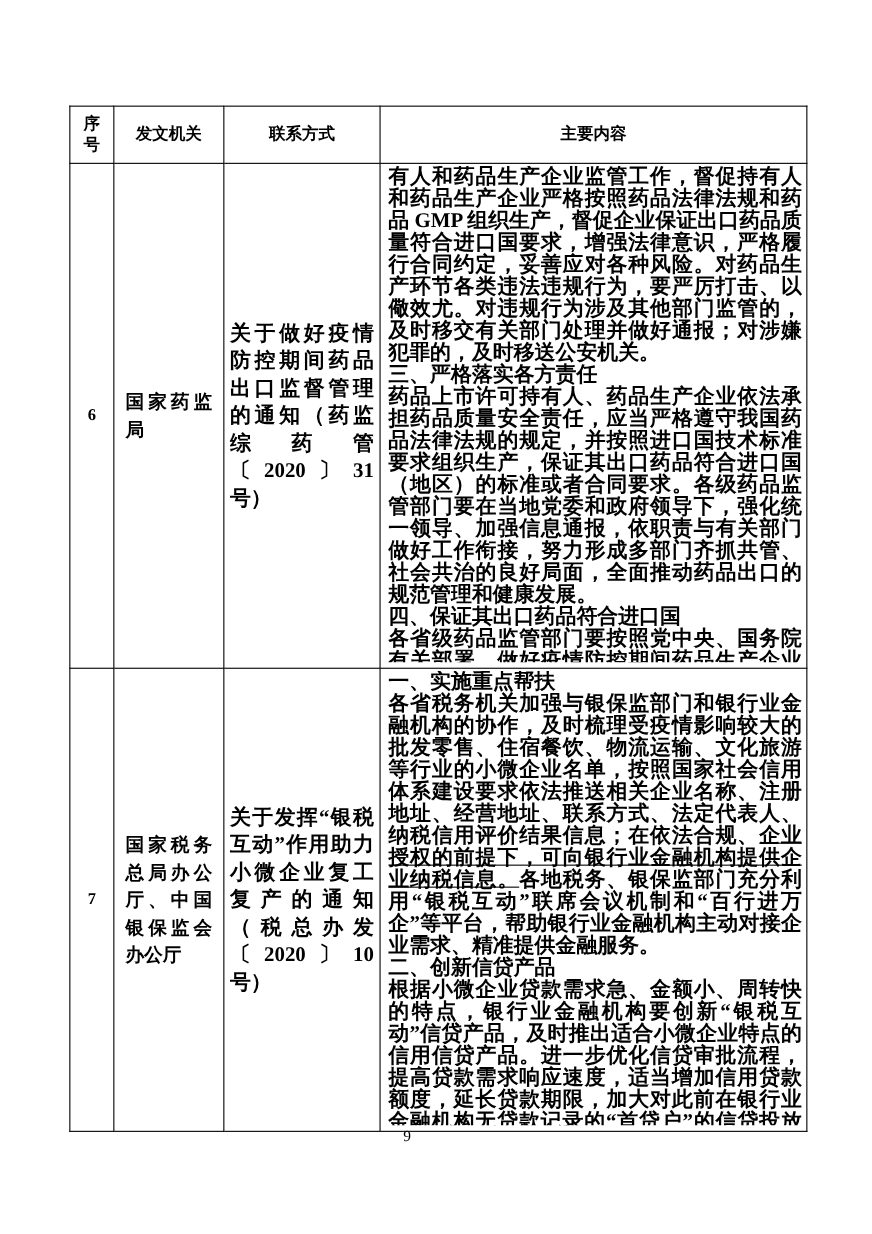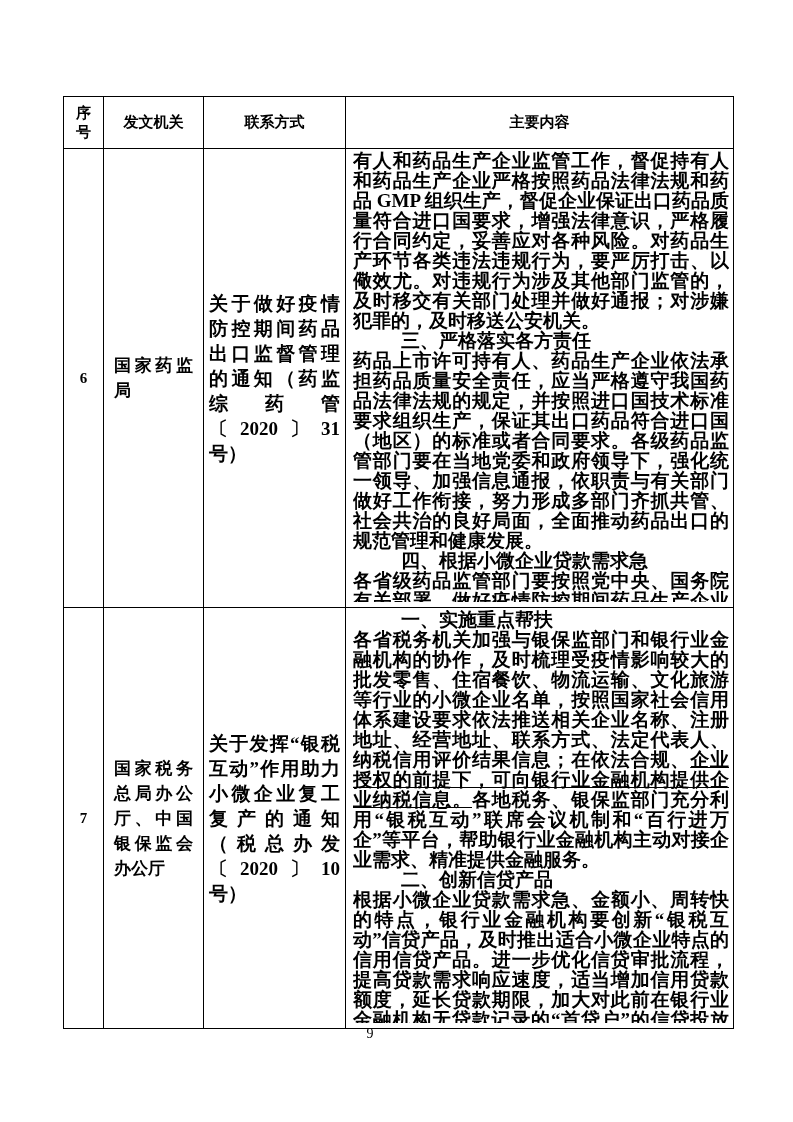--- a/index.html
+++ b/index.html
@@ -84,21 +84,21 @@
   }
   .content-box { overflow: hidden; }
   .par {
     font-size: 19px;
     line-height: 20px;
     font-weight: 700;
     text-align: justify;
     text-justify: inter-character;
     margin: 0;
   }
-  .par.heading { font-weight: 700; margin-left: 48px; }
+  .par.heading { font-weight: 700; }
   .u { text-decoration: underline; }
 
   .page-number {
     position: absolute;
     left: 0;
     top: 1026px;
     width: 740px;
     text-align: center;
     font-size: 14px;
     font-weight: 400;
@@ -126,21 +126,21 @@
     <tbody>
         <tr>
           <td class="cell-serial">6</td>
           <td class="cell-agency">国家药监局</td>
           <td class="cell-docname">关于做好疫情防控期间药品出口监督管理的通知（药监综药管〔2020〕31 号）</td>
           <td class="cell-content">
             <div class="content-box">
               <div class="par body"><span>有人和药品生产企业监管工作，督促持有人和药品生产企业严格按照药品法律法规和药品 GMP 组织生产，督促企业保证出口药品质量符合进口国要求，增强法律意识，严格履行合同约定，妥善应对各种风险。对药品生产环节各类违法违规行为，要严厉打击、以儆效尤。对违规行为涉及其他部门监管的，及时移交有关部门处理并做好通报；对涉嫌犯罪的，及时移送公安机关。</span></div>
               <div class="par heading"><span>三、严格落实各方责任</span></div>
               <div class="par body"><span>药品上市许可持有人、药品生产企业依法承担药品质量安全责任，应当严格遵守我国药品法律法规的规定，并按照进口国技术标准要求组织生产，保证其出口药品符合进口国（地区）的标准或者合同要求。各级药品监管部门要在当地党委和政府领导下，强化统一领导、加强信息通报，依职责与有关部门做好工作衔接，努力形成多部门齐抓共管、社会共治的良好局面，全面推动药品出口的规范管理和健康发展。</span></div>
-              <div class="par heading"><span>四、根据小微企业贷款需求急</span></div>
+              <div class="par heading"><span>四、保证其出口药品符合进口国</span></div>
               <div class="par body"><span>各省级药品监管部门要按照党中央、国务院有关部署，做好疫情防控期间药品生产企业复工复产相关工作。依职责做好药品出口证明类文件管理，完善内部办理流程，压缩办理时限，推行网上受理和出证，做好药品出口证明数据信息公开，不断为企业出口提供便利。要组织调研并协调解决企业出口药品面临的问题和困难，必要时报告所在地人民政府，并及时通报有关部门研究解决。</span></div>
             </div>
           </td>
         </tr>
         <tr>
           <td class="cell-serial">7</td>
           <td class="cell-agency">国家税务总局办公厅、中国银保监会办公厅</td>
           <td class="cell-docname">关于发挥“银税互动”作用助力小微企业复工复产的通知（税总办发〔2020〕10 号）</td>
           <td class="cell-content">
             <div class="content-box">

